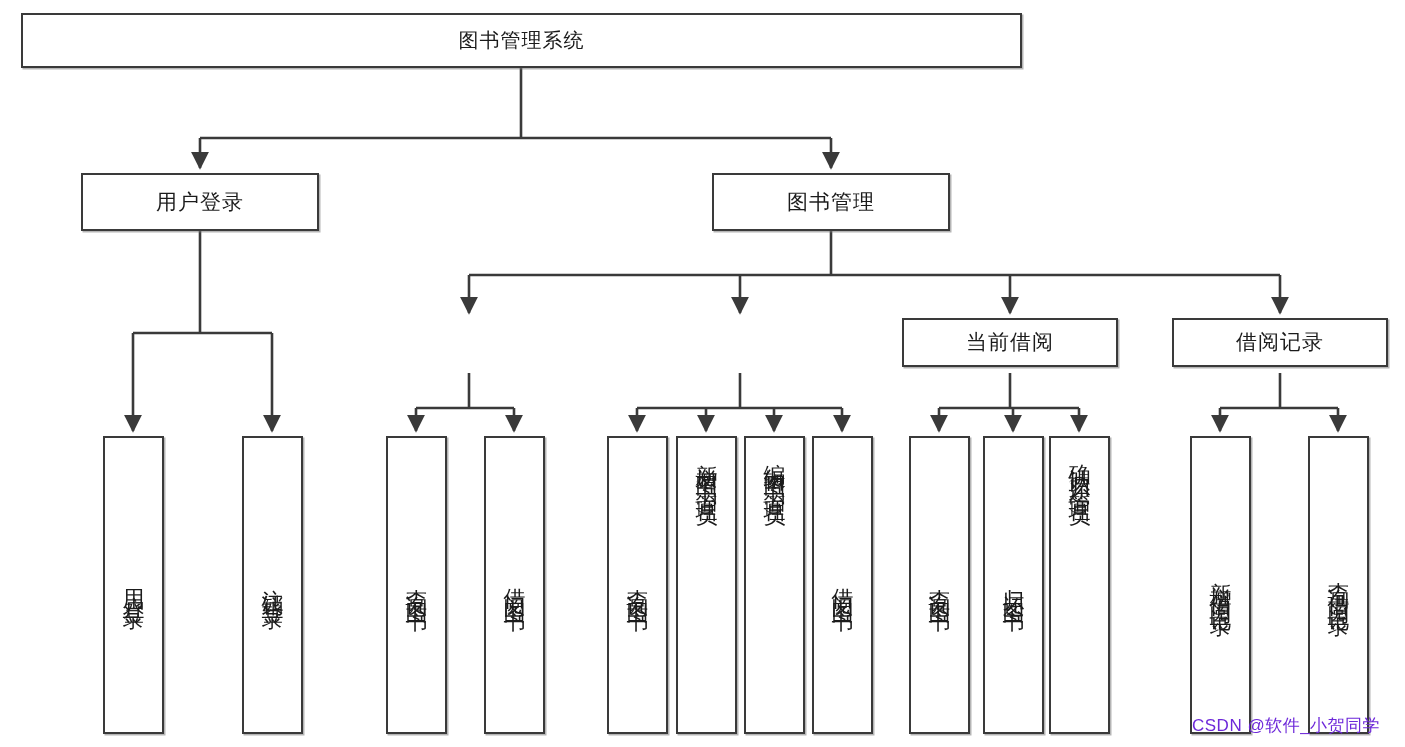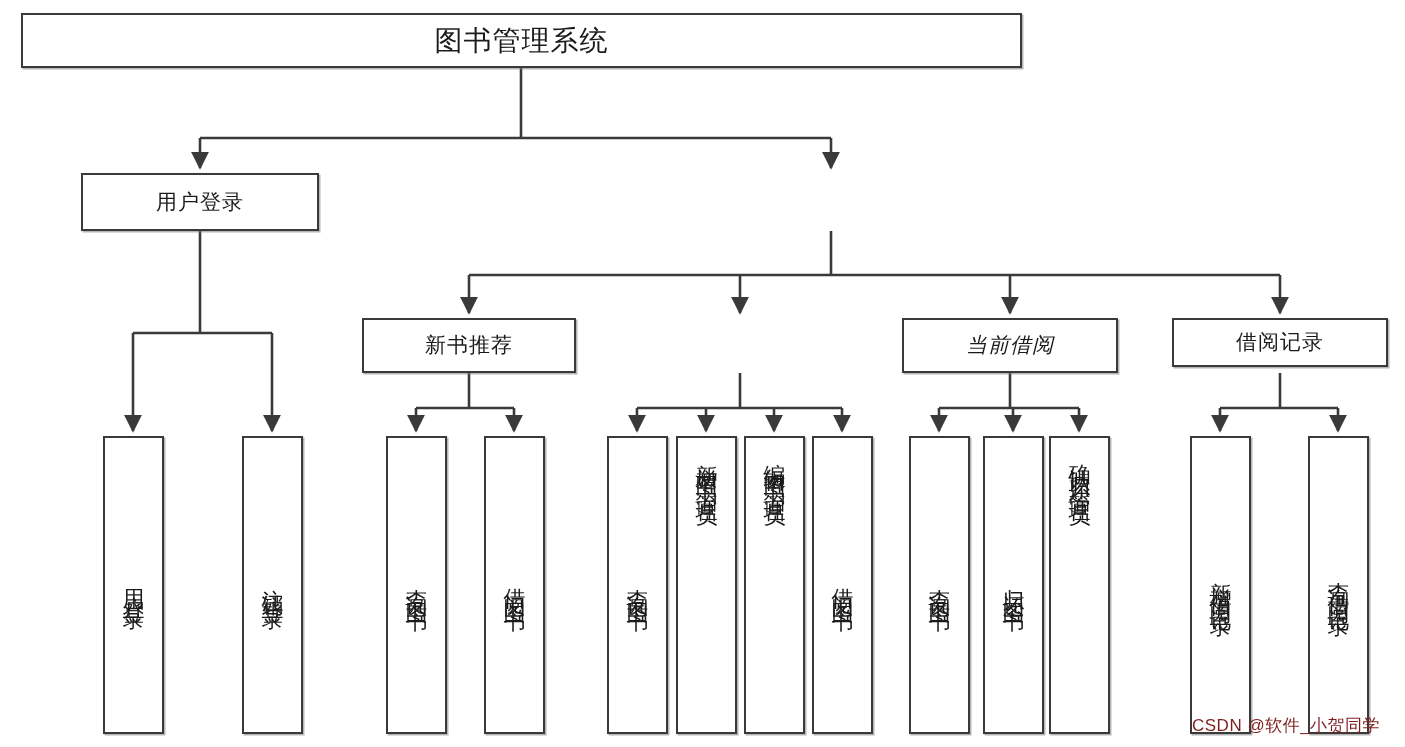--- a/index.html
+++ b/index.html
@@ -36,41 +36,41 @@
     color: #1b1b1b;
     box-shadow: 1.5px 1.5px 0 0 rgba(120,120,120,0.55);
   }
   .node-h {
     font-size: 21px;
     letter-spacing: 1px;
     line-height: 1.25;
     text-align: center;
     white-space: nowrap;
   }
-  .node-root .node-h { font-size: 28px; }
+  .node-root .node-h { font-size: 20px; }
   .node-v {
     align-items: flex-start;
     padding-top: 8px;
   }
   .node-v .label-v {
     writing-mode: vertical-rl;
     text-orientation: upright;
     font-size: 22px;
     letter-spacing: 7px;
     line-height: 1;
     text-align: left;
     display: block;
   }
   .leaf-tall .label-v { letter-spacing: 6px; }
   .node-v.center-v { align-items: center; padding-top: 0; }
   .node-v.center-v .label-v { text-align: center; }
   .watermark {
     position: absolute;
     font-size: 17px;
-    color: #7f1d1d;
+    color: #6d28d9;
     white-space: nowrap;
     letter-spacing: 0.5px;
     user-select: none;
   }
 </style>
 </head>
 <body>
 
 <div id="diagram-root">
 
@@ -124,25 +124,25 @@
     </g>
   </svg>
 
   <div class="node node-root" style="left:21px; top:13px; width:1001px; height:55px;">
     <span class="node-h">图书管理系统</span>
   </div>
 
   <div class="node" style="left:81px; top:173px; width:238px; height:58px;">
     <span class="node-h">用户登录</span>
   </div>
+  <div class="node" style="left:712px; top:173px; width:238px; height:58px;">
+    <span class="node-h">图书管理</span>
+  </div>
 
-  <div class="node" style="left:362px; top:318px; width:214px; height:55px;">
-    <span class="node-h">新书推荐</span>
-  </div>
-  <div class="node" style="left:902px; top:318px; width:216px; height:55px;font-style:italic;">
+  <div class="node" style="left:902px; top:318px; width:216px; height:49px;">
     <span class="node-h">当前借阅</span>
   </div>
   <div class="node" style="left:1172px; top:318px; width:216px; height:49px;">
     <span class="node-h">借阅记录</span>
   </div>
 
   <div class="node node-v center-v" style="left:103px; top:436px; width:61px; height:298px;">
     <span class="label-v">用户登录</span>
   </div>
   <div class="node node-v center-v" style="left:242px; top:436px; width:61px; height:298px;">

